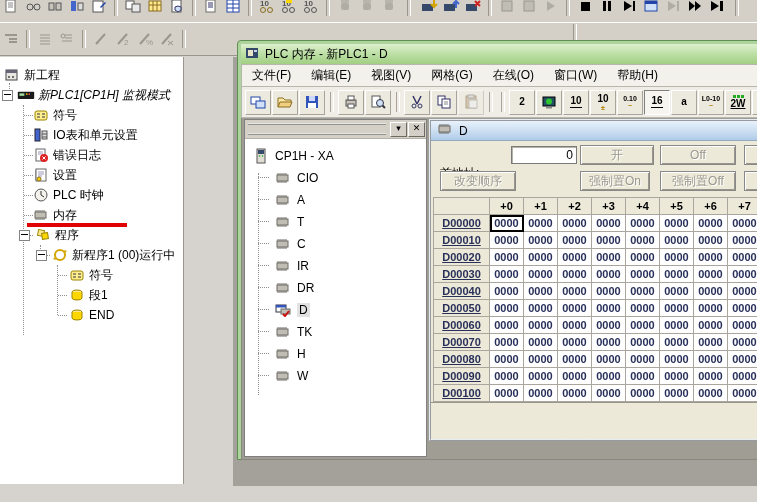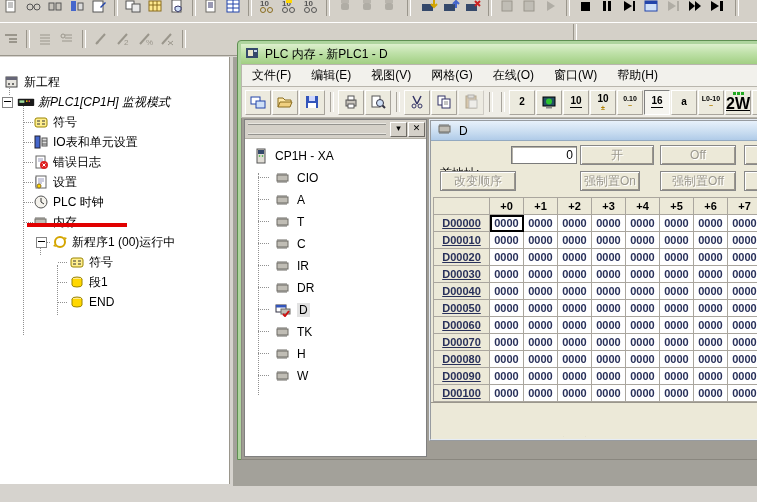--- a/index.html
+++ b/index.html
@@ -10,22 +10,22 @@
   #tb1{top:0;height:22px;border-bottom:1px solid #fff;}
   #tb2{top:23px;height:32px;border-bottom:1px solid #9a968c;align-items:center;}
   .tbi{width:22px;height:20px;display:flex;align-items:center;justify-content:center;flex:none;}
   #tb1 .tbi{margin-top:-4px;}
   .tbsep{width:2px;height:18px;border-left:1px solid #9a968c;border-right:1px solid #fff;margin:0 4px;flex:none;}
   #tb1 .tbsep{margin-top:-2px;}
   .tbsep.thick{margin:0 7px;}
   .vgroove{position:absolute;width:2px;border-left:1px solid #9a968c;border-right:1px solid #fff;}
   .txtic{font-size:9px;font-weight:bold;line-height:1;color:#000;text-align:center;}
   
-  #ptree{position:absolute;left:0;top:57px;width:230px;height:427px;background:#fff;
-         border-right:1px solid #9a968c;overflow:hidden;padding-top:15px;box-sizing:border-box;}
+  #ptree{position:absolute;left:0;top:57px;width:184px;height:427px;background:#fff;
+         border-right:1px solid #9a968c;overflow:hidden;padding-top:8px;box-sizing:border-box;}
   .trow{position:relative;display:flex;align-items:center;height:20px;white-space:nowrap;}
   .trow .ico{width:18px;height:16px;flex:none;display:flex;align-items:center;justify-content:center;margin-right:3px;}
   .exp{width:9px;height:9px;border:1px solid #848484;background:#fff;flex:none;position:relative;margin-right:4px;}
   .exp::after{content:"";position:absolute;left:1px;right:1px;top:3px;border-top:1px solid #000;}
   .slot{width:13px;flex:none;}
   .stub{position:absolute;top:10px;width:9px;border-top:1px dotted #909090;}
   .trunk{position:absolute;border-left:1px dotted #909090;width:0;}
   .lv0{padding-left:3px;} .lv1{padding-left:2px;font-style:italic;} .lv2{padding-left:19px;}
   .lv3{padding-left:36px;} .lv4{padding-left:68px;}
   #red-underline{position:absolute;left:27px;top:166px;width:100px;height:4px;background:#e10000;}
@@ -416,20 +416,31 @@
         <span class="stub" style="left: 24px;"></span>
         <span class="slot"></span>
         <span class="ico">
           <svg width="18" height="14" viewBox="0 0 18 14">
             <rect x="3" y="4" width="11" height="6" fill="#c0bdb5" stroke="#6d6a64"></rect>
             <path d="M4 4V2M6 4V2M8 4V2M10 4V2M12 4V2M4 10v2M6 10v2M8 10v2M10 10v2M12 10v2" stroke="#6d6a64"></path>
           </svg>
         </span>
         <span>内存</span>
       </div>
+      <div class="trow lv2">
+        <span class="stub" style="left: 24px;"></span>
+        <span class="exp"></span>
+        <span class="ico">
+          <svg width="16" height="16" viewBox="0 0 16 16">
+            <rect x="3" y="3" width="6" height="6" fill="#ffe98f" stroke="#9a8400" transform="rotate(10 6 6)"></rect>
+            <rect x="7" y="6" width="6" height="6" fill="#ffd700" stroke="#9a8400" transform="rotate(-8 10 9)"></rect>
+          </svg>
+        </span>
+        <span>程序</span>
+      </div>
       <div class="trow lv3">
         <span class="stub" style="left: 41px;"></span>
         <span class="exp"></span>
         <span class="ico">
           <svg width="16" height="16" viewBox="0 0 16 16">
             <circle cx="8" cy="8" r="5" fill="none" stroke="#d4a500" stroke-width="2"></circle>
             <path d="M13 6l2-2-3-1Z" fill="#d4a500"></path>
             <path d="M3 10l-2 2 3 1Z" fill="#d4a500"></path>
           </svg>
         </span>
@@ -580,21 +591,21 @@
       <div class="mtbi btn">
         <div class="txtic" style="font-size:7px;">L0-10</div>
         <div class="txtic" style="color:#b08000;font-size:7px;">~</div>
       </div>
       <div class="mtbi btn">
         <div style="display:flex;gap:1px;margin-bottom:1px;">
           <i style="width:3px;height:3px;background:#2a2;"></i>
           <i style="width:3px;height:3px;background:#2a2;"></i>
           <i style="width:3px;height:3px;background:#2a2;"></i>
         </div>
-        <div class="txtic" style="font-size:16px;text-decoration:underline;">2W</div>
+        <div class="txtic" style="font-size:10px;text-decoration:underline;">2W</div>
       </div>
       <div class="mtbi btn"></div>
       <div class="mgap"></div>
     </div>
   <div id="mclient">
 
     <div id="devpanel">
       <div id="devhead">
         <div class="grip"></div>
         <div class="hbtn">▾</div>
@@ -728,21 +739,21 @@
             </svg></span>
         <span>D</span>
       </div>
       <div id="dctrl">
         <span class="lbl">首地址:</span>
         <input id="addrinput" value="0" style="">
         <button class="cbtn" style="left:149px;top:4px;width:74px;">开</button>
         <button class="cbtn" style="left:229px;top:4px;width:76px;">Off</button>
         <button class="cbtn" style="left:313px;top:4px;width:70px;">设置</button>
         <button class="cbtn" style="left:9px;top:30px;width:76px;">改变顺序</button>
-        <button class="cbtn" style="left:149px;top:30px;width:60px;">强制置On</button>
+        <button class="cbtn" style="left:149px;top:30px;width:70px;">强制置On</button>
         <button class="cbtn" style="left:229px;top:30px;width:76px;">强制置Off</button>
         <button class="cbtn" style="left:313px;top:30px;width:70px;">强制</button>
       </div>
       <table id="memtable">
           <colgroup>
             <col style="width:56px">
             <col style="width:34px">
             <col style="width:34px">
             <col style="width:34px">
             <col style="width:34px">

